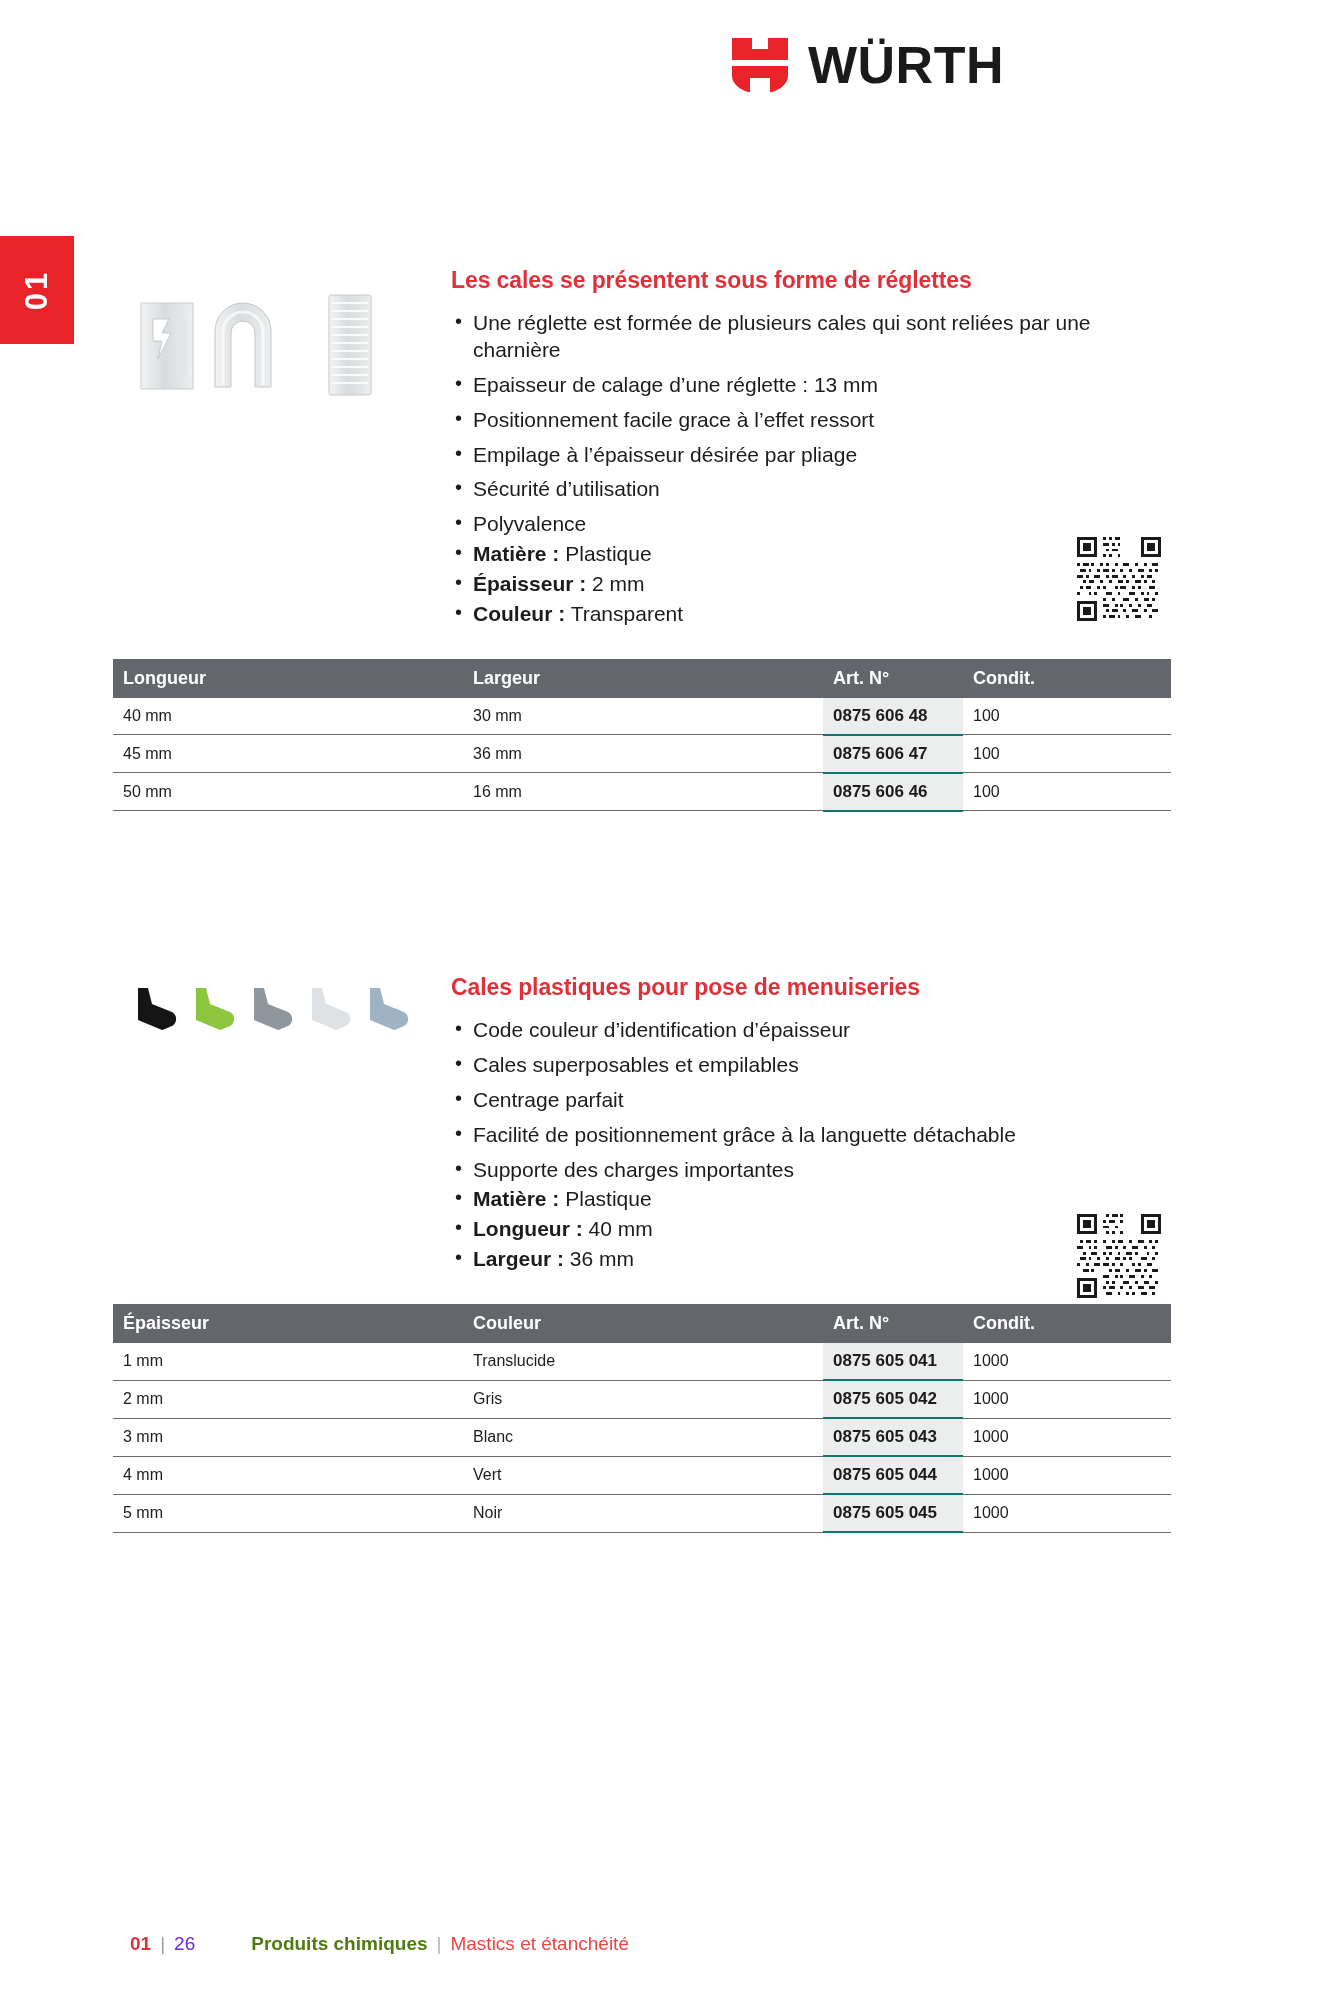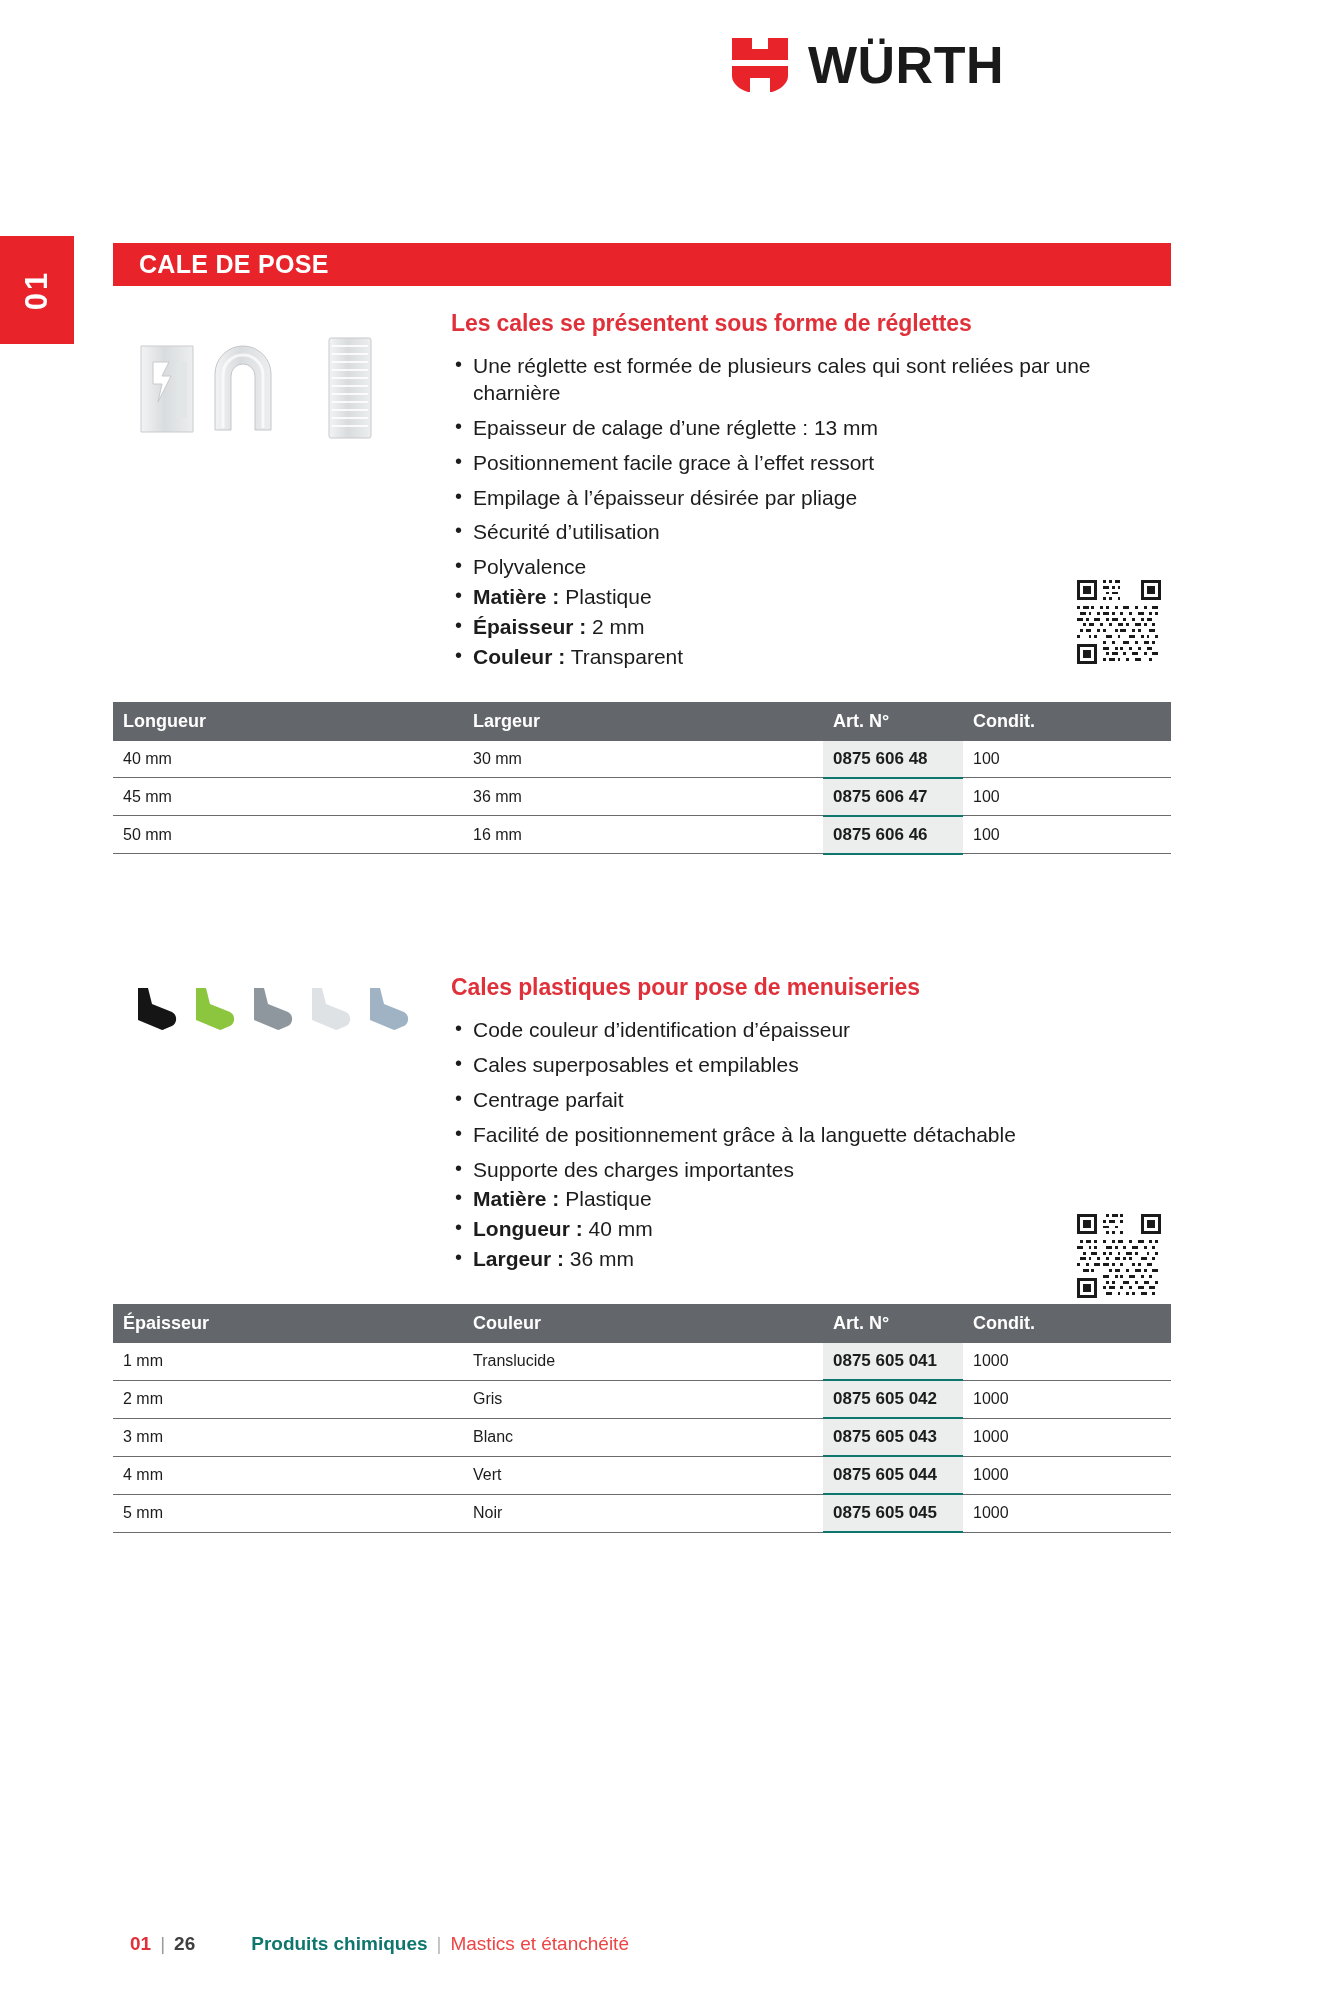--- a/index.html
+++ b/index.html
@@ -170,23 +170,23 @@
     left: 130px;
     bottom: 45px;
     display: flex;
     align-items: baseline;
     gap: 9px;
     font-size: 19px;
     color: #4a4a4a;
   }
   .footer-chapter { color: #e0313a; font-weight: 700; }
   .footer-sep { color: #9b9b9b; }
-  .footer-page { color: #404040; font-weight: bold; }
+  .footer-page { color: #6d28d9; }
   .footer-gap { width: 38px; display: inline-block; }
-  .footer-cat { font-weight: 700; color: #0f766e; }
+  .footer-cat { font-weight: 700; color: #4d7c0f; }
   .footer-pipe { color: #b5b5b5; }
   .footer-sub { color: #ef4444; }
 </style>
 </head>
 <body>
 
 <div class="page">
 
   <div class="brand-header">
     <svg class="brand-mark" viewBox="0 0 60 58" aria-hidden="true">
@@ -195,23 +195,20 @@
     </svg>
     <div class="brand-word">WÜRTH</div>
   </div>
 
   <div class="chapter-tab">
     <span class="chapter-tab-num">01</span>
   </div>
 
   <div class="section" id="section-cale-de-pose">
 
-    <div class="section-bar">
-      <span class="section-bar-title">CALE DE POSE</span>
-    </div>
 
     <div class="section-body">
       <div class="product-figure">
         <svg width="290" height="140" viewBox="0 0 290 140" aria-hidden="true">
           <defs>
             <linearGradient id="plg1" x1="0" y1="0" x2="1" y2="0">
               <stop offset="0%" stop-color="#f2f3f4"></stop>
               <stop offset="45%" stop-color="#d9dcde"></stop>
               <stop offset="100%" stop-color="#eceeef"></stop>
             </linearGradient>

